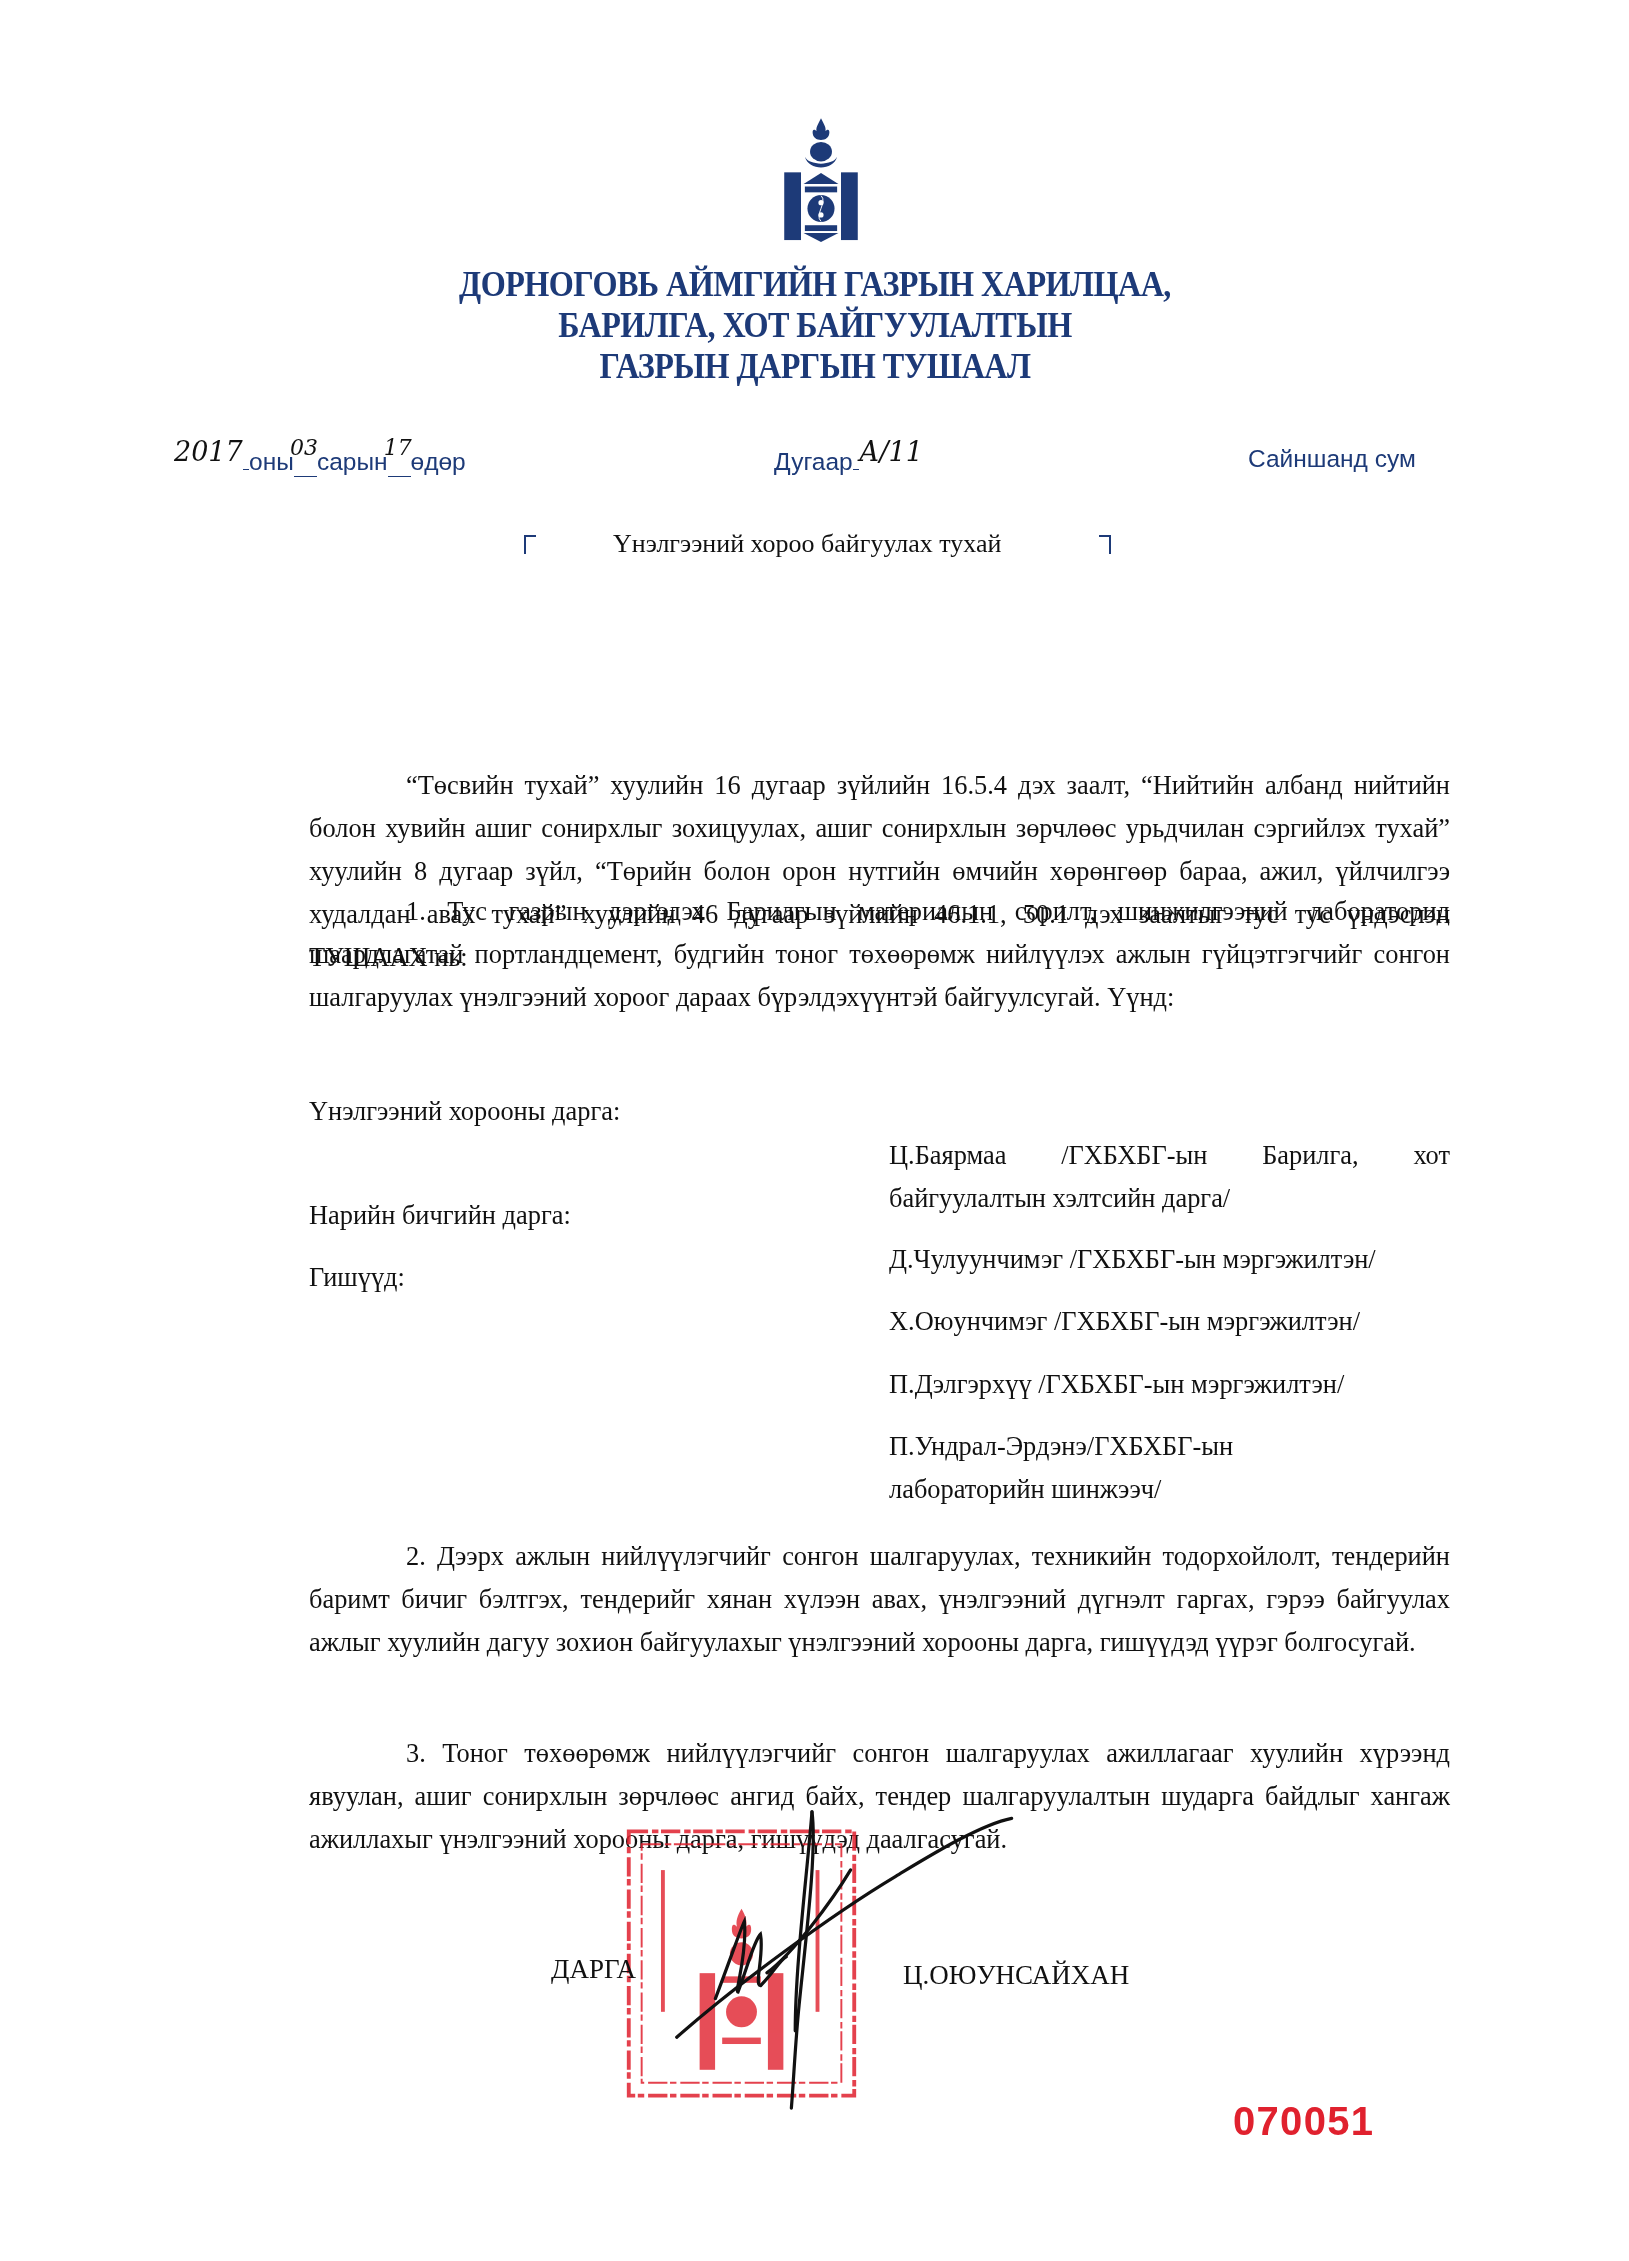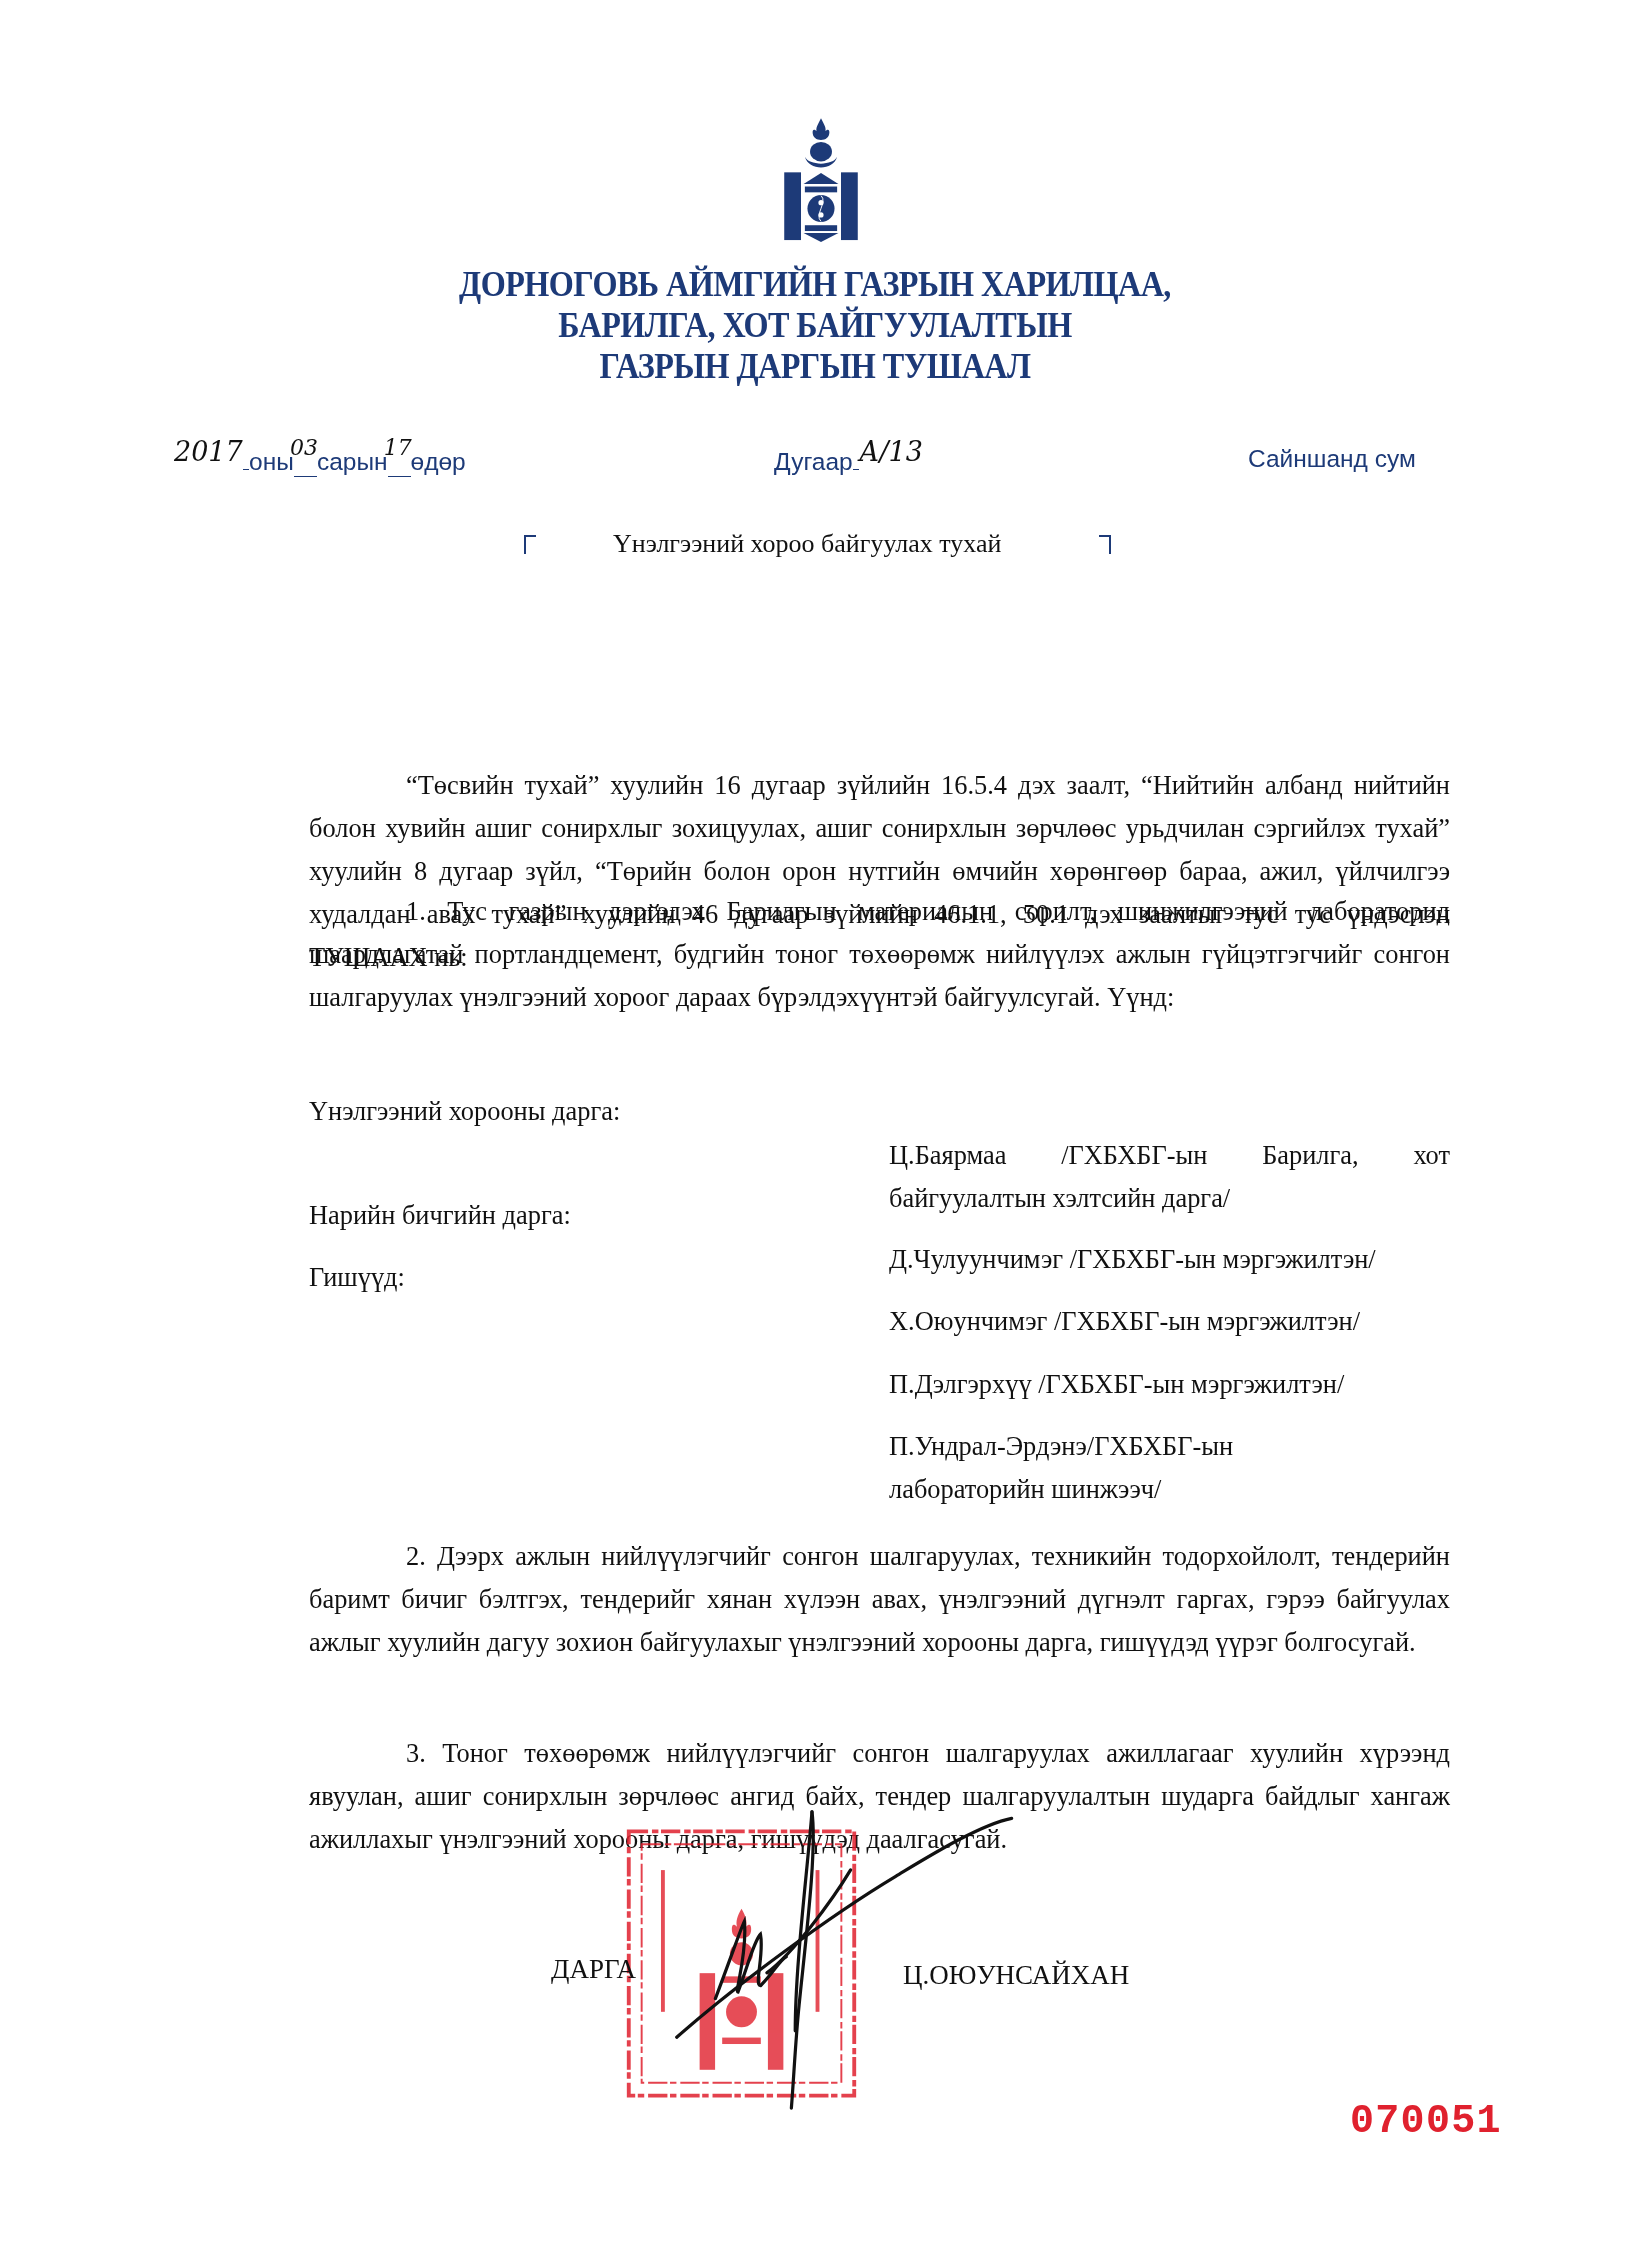--- a/index.html
+++ b/index.html
@@ -43,21 +43,21 @@
   .m-name { position: absolute; left: 580px; width: 561px; margin-top: 44px; }
   .m-name.justify { text-align: justify; text-align-last: left; }
 
   .sign-row { position: absolute; top: 1954px; left: 0; width: 1630px; font-size: 27px; }
   .sign-title { position: absolute; left: 551px; top: 0; }
   .sign-name { position: absolute; left: 903px; top: 6px; }
 
   .stamp { position: absolute; left: 622px; top: 1825px; width: 239px; height: 277px; }
   .signature { position: absolute; left: 638px; top: 1799px; width: 451px; height: 322px; }
 
-  .serial { position: absolute; left: 1350px; top: 2099px; font-family: Liberation Mono, monospace;
+  .serial { position: absolute; left: 1233px; top: 2099px; font-family: Liberation Sans, sans-serif;
             font-size: 40px; color: #e0212e; font-weight: bold; letter-spacing: 1.3px; }
 </style>
 </head>
 <body>
 
 <svg class="emblem" viewBox="0 0 130 200">
   <g fill="#1d3a78">
     <path d="M65 8 C60 18 57 22 58 28 C54 24 52 26 52 30 C52 38 58 42 65 42 C72 42 78 38 78 30 C78 26 76 24 72 28 C73 22 70 18 65 8 Z"></path>
     <ellipse cx="65" cy="60" rx="17" ry="15"></ellipse>
     <path d="M40 68 C46 90 84 90 90 68 C84 82 46 82 40 68 Z"></path>
@@ -78,21 +78,21 @@
   <div>ДОРНОГОВЬ АЙМГИЙН ГАЗРЫН ХАРИЛЦАА,</div>
   <div>БАРИЛГА, ХОТ БАЙГУУЛАЛТЫН</div>
   <div>ГАЗРЫН ДАРГЫН ТУШААЛ</div>
 </div>
 
 <div class="meta-row">
   <div class="meta-date">
     <span class="hw">2017</span><span class="blank" style="width:6.4px"></span><span>оны</span><span class="blank" style="width:23px"><span class="hw" style="font-size:22px;top:-15.5px;left:-3.9px">03</span></span><span>сарын</span><span class="blank" style="width:23px"><span class="hw" style="font-size:22px;top:-15.5px;left:-3.9px">17</span></span><span>өдөр</span>
   </div>
   <div class="meta-num">
-    <span>Дугаар</span><span class="blank" style="width:6.4px"></span><span class="hw">А/13</span>
+    <span>Дугаар</span><span class="blank" style="width:6.4px"></span><span class="hw">А/11</span>
   </div>
   <div class="meta-place">Сайншанд сум</div>
 </div>
 
 <div class="subject">
   <div class="bracket-l"></div>
   <div class="subject-text">Үнэлгээний хороо байгуулах тухай</div>
   <div class="bracket-r"></div>
 </div>
 

